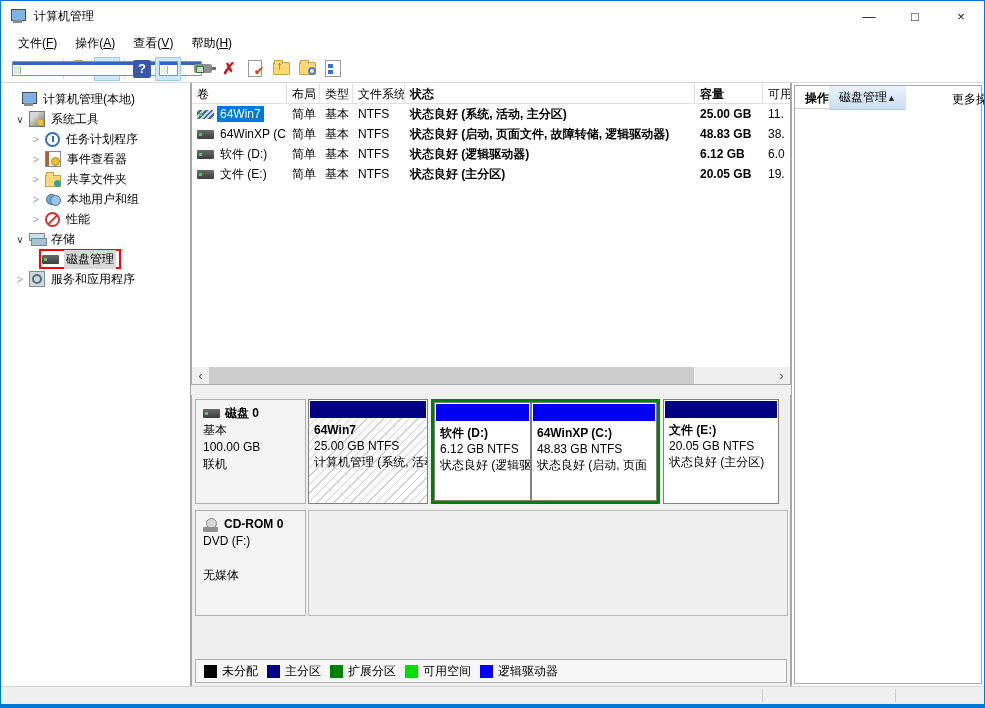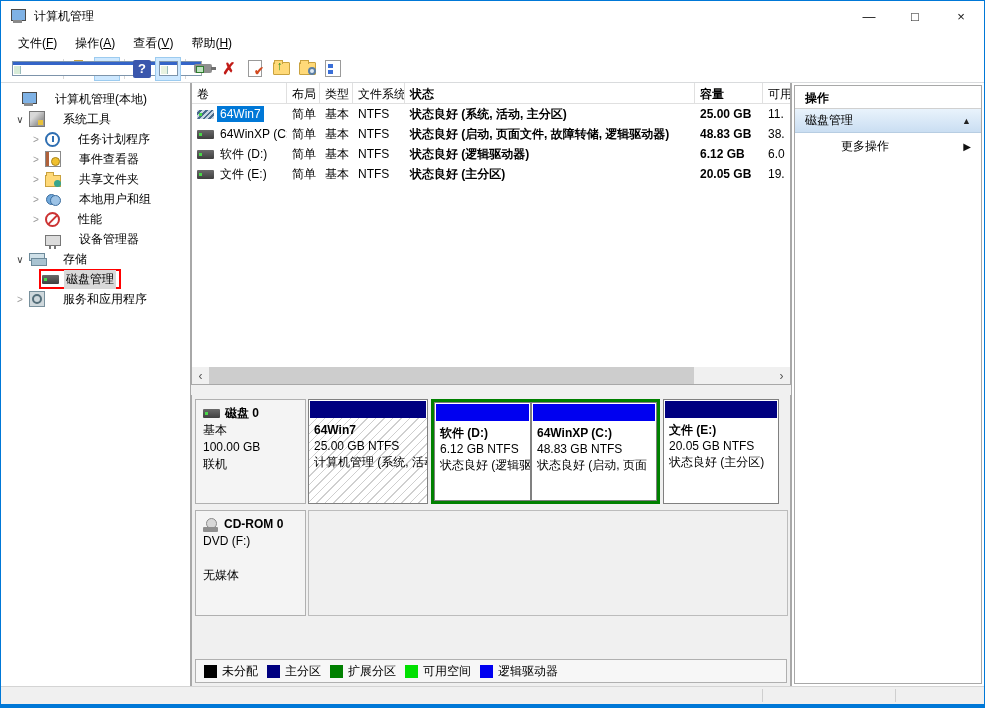--- a/index.html
+++ b/index.html
@@ -46,21 +46,21 @@
   .mini-list{width:16px; height:17px; background:#fff; border:1px solid #9a9a9a;}
   .mini-list::before{content:""; position:absolute; left:2px; top:3px; width:5px; height:4px; background:#3a6fd8;}
   .mini-list::after{content:""; position:absolute; left:2px; top:9px; width:5px; height:4px; background:#3a6fd8;}
   
   .main{flex:1; display:flex; min-height:0;}
   
   .tree{width:190px; flex:none; border-right:1px solid #a8a8a8; padding-top:6px; overflow:hidden; background:#fff;}
   .trow{height:20px; display:flex; align-items:center; white-space:nowrap;}
   .chev{width:18px; text-align:center; color:#9a9a9a; font-size:10px; flex:none;}
   .chev.exp{color:#404040;}
-  .tlabel{margin-left:18px;}
+  .tlabel{margin-left:6px;}
   .redbox{display:flex; align-items:center; border:2px solid red; padding:0 3px 0 1px; height:20px;}
   .redbox .sel-gray{background:#d9d9d9;}
   .redbox .tlabel{margin-left:5px; padding:1px 2px;}
   
   .ic{width:16px; height:16px; position:relative; flex:none; display:inline-block;}
   .ic.computer::before{content:""; position:absolute; left:1px; top:1px; width:13px; height:10px; background:#7fb2e5; border:1px solid #4a4a4a;}
   .ic.computer::after{content:""; position:absolute; left:3px; bottom:1px; width:9px; height:3px; background:#8a8a8a;}
   .ic.tools{background:linear-gradient(135deg,#d8d8d8 30%,#9a9a9a 70%); border:1px solid #777;}
   .ic.tools::after{content:""; position:absolute; right:1px; bottom:1px; width:5px; height:5px; background:#e8c13c;}
   .ic.clock{border:2px solid #2f6fb2; border-radius:50%; width:15px; height:15px; background:#fff;}
@@ -120,21 +120,21 @@
   .ext-wrap{display:flex; border:3px solid #008000; margin:0 3px;}
   .d0-h{height:105px;}
   .cd-h{height:106px; margin-top:6px;}
   .cd-empty{flex:1; border:1px solid #bcbcbc; margin-left:2px;}
   .dv-fill{flex:1;}
   .legend{height:24px; flex:none; background:#f7f7f7; border:1px solid #b0b0b0; display:flex; align-items:center; padding-left:8px; gap:9px; margin:0 1px 1px 0;}
   .lg-item{display:flex; align-items:center; gap:5px;}
   .lg-swatch{width:13px; height:13px; flex:none;}
   
   .actions{flex:1; min-width:0; padding:0; display:flex; flex-direction:column; background:#fff; border-left:1px solid #a8a8a8;}
-  .act-inner{flex:1; border:1px solid #a8a8a8; margin:2px; display:flex; flex-direction:column;}
+  .act-inner{flex:1; border:1px solid #a8a8a8; margin:2px; display:flex; flex-direction:row;}
   .act-title{height:23px; padding:4px 0 0 10px; font-weight:bold; border-bottom:1px solid #d0d0d0; flex:none;}
   .act-section{height:24px; background:linear-gradient(#e9f3fc,#cadef2); border-bottom:1px solid #b7cde2; display:flex; align-items:center; padding:0 10px; flex:none;}
   .act-section .caret{margin-left:auto; font-size:9px; color:#222;}
   .act-more{height:26px; display:flex; align-items:center; padding:0 10px 0 46px; flex:none;}
   .act-more .arrow{margin-left:auto; font-size:10px; color:#111;}
   
   .statusbar{height:18px; flex:none; background:#f0f0f0; border-top:1px solid #d4d4d4; display:flex;}
   .sb-cell{height:100%;}
   .sb-sep{width:1px; background:#cfcfcf; margin:2px 0;}
 </style>
@@ -240,24 +240,20 @@
       <div class="trow" style="padding-left:26px">
         <span class="chev">&gt;</span>
         <span class="ic users"></span>
         <span class="tlabel">本地用户和组</span>
       </div>
       <div class="trow" style="padding-left:26px">
         <span class="chev">&gt;</span>
         <span class="ic perf"></span>
         <span class="tlabel">性能</span>
       </div>
-      <div class="trow" style="padding-left:44px">
-        <span class="ic devmgr"></span>
-        <span class="tlabel">设备管理器</span>
-      </div>
       <div class="trow" style="padding-left:10px">
         <span class="chev exp">∨</span>
         <span class="ic storage"></span>
         <span class="tlabel">存储</span>
       </div>
       <div class="trow" style="padding-left:38px">
         <span class="redbox" style="border-color: rgb(255, 0, 0);">
           <span class="drive-ic"></span>
           <span class="tlabel sel-gray">磁盘管理</span>
         </span>

